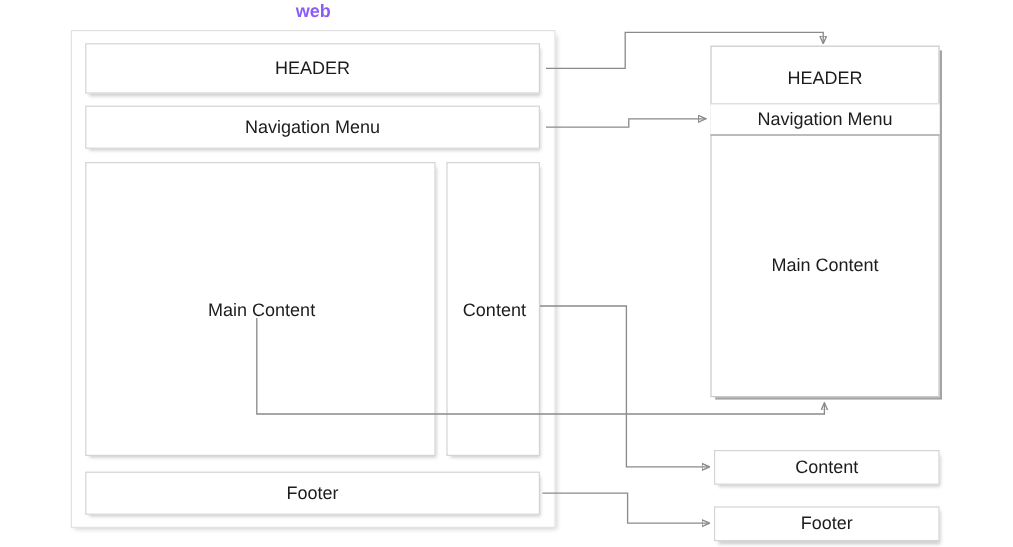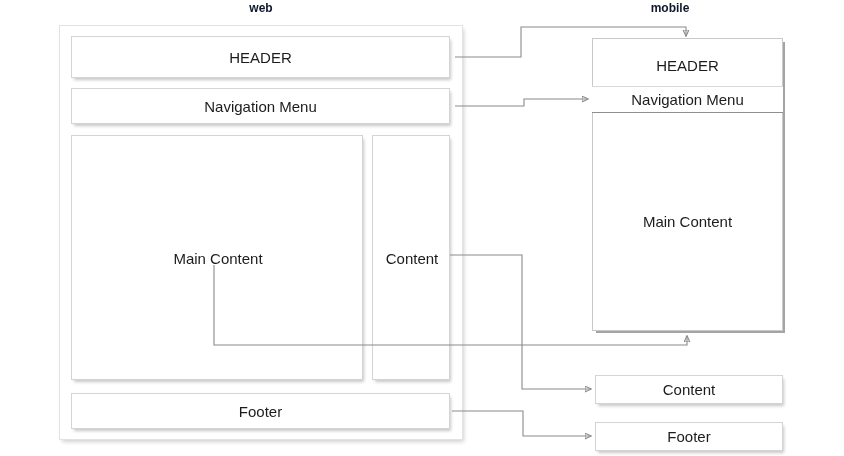--- a/index.html
+++ b/index.html
@@ -14,22 +14,22 @@
   #canvas {
     position: relative;
     width: 844px;
     height: 456px;
     background: #ffffff;
     overflow: hidden;
   }
   .title {
     position: absolute;
     font-weight: bold;
-    font-size: 12px;
-    color: #0f172a;
+    font-size: 15px;
+    color: #8b5cf6;
     white-space: nowrap;
     text-align: center;
   }
   .title.web   { left: 201px; top: 1px;  width: 120px; }
   .title.mobile{ left: 610px; top: 1px;  width: 120px; }
 
   
   .box {
     position: absolute;
     background: #ffffff;
@@ -92,21 +92,20 @@
     overflow: visible;
   }
   svg.links path, svg.links line { fill: none; stroke: #8a8a8a; stroke-width: 1.1px; }
 </style>
 </head>
 <body>
 
 <div id="canvas">
 
   <div class="title web">web</div>
-  <div class="title mobile">mobile</div>
 
   <div class="frame" style="left:59px; top:25px; width:404px; height:415px;"></div>
 
   <div class="box" style="left:71px; top:36px; width:379px; height:42px;">
     <span>HEADER</span>
   </div>
 
   <div class="box" style="left:71px; top:88px; width:379px; height:36px;">
     <span>Navigation Menu</span>
   </div>

